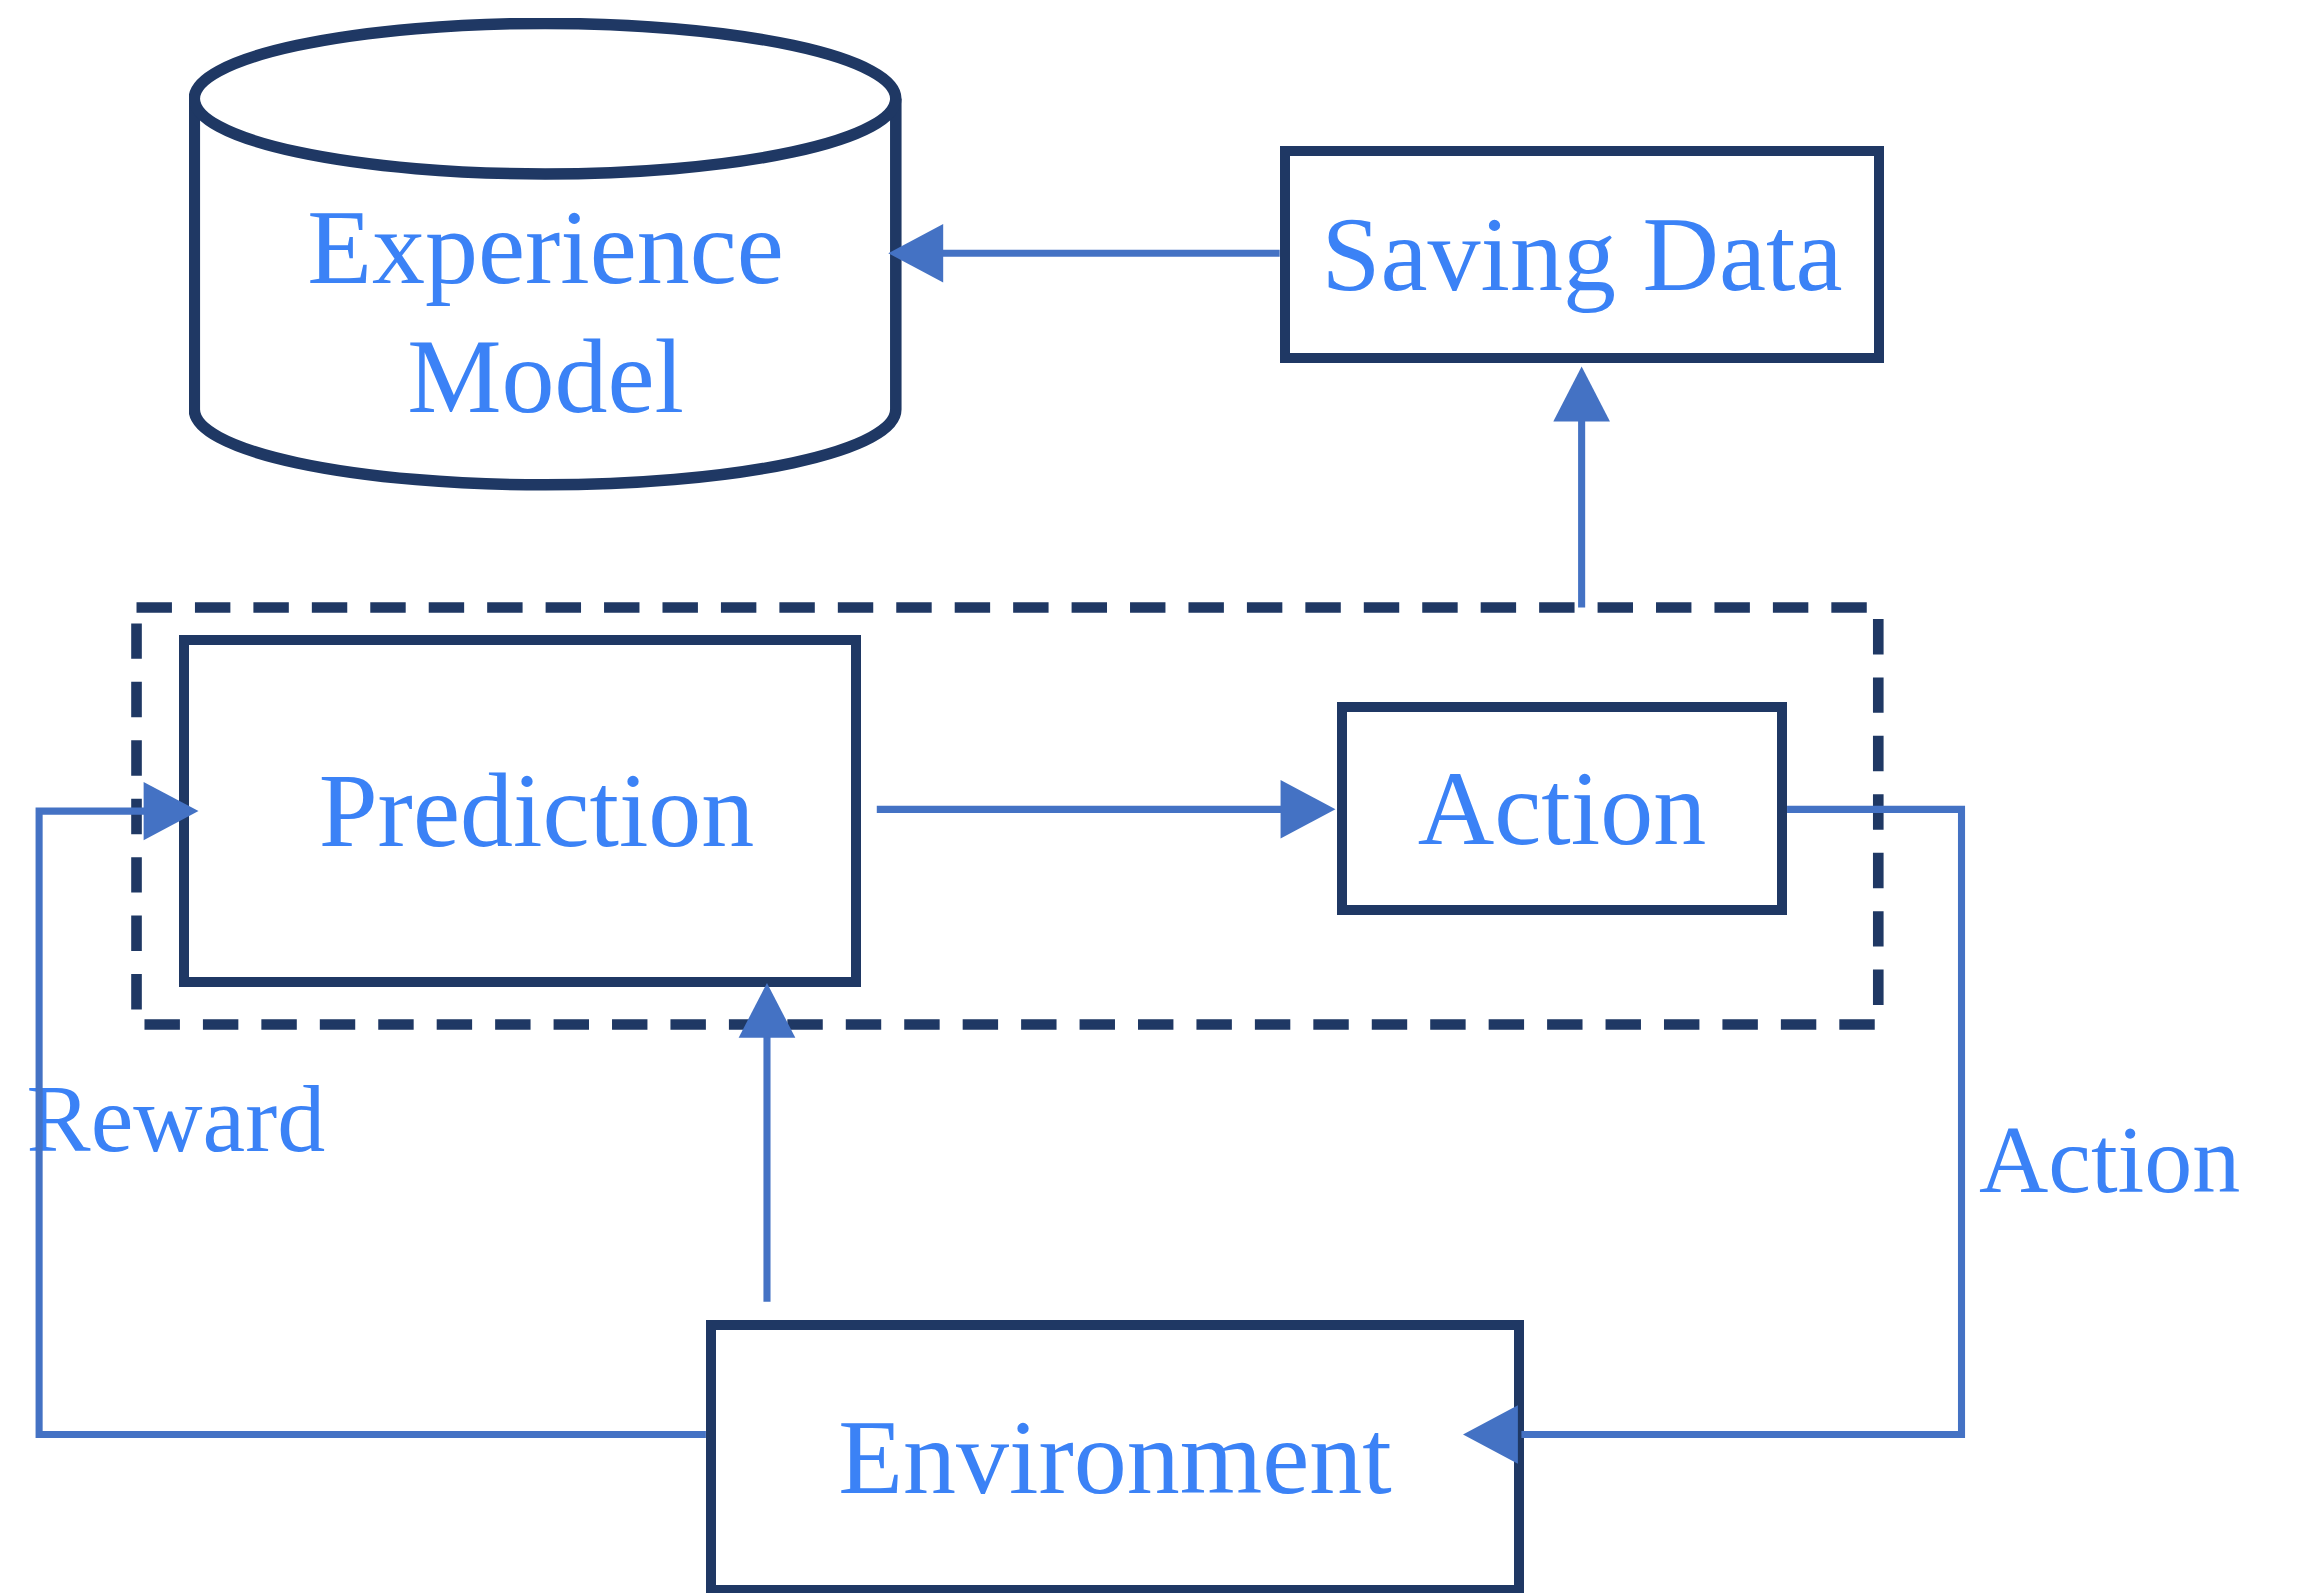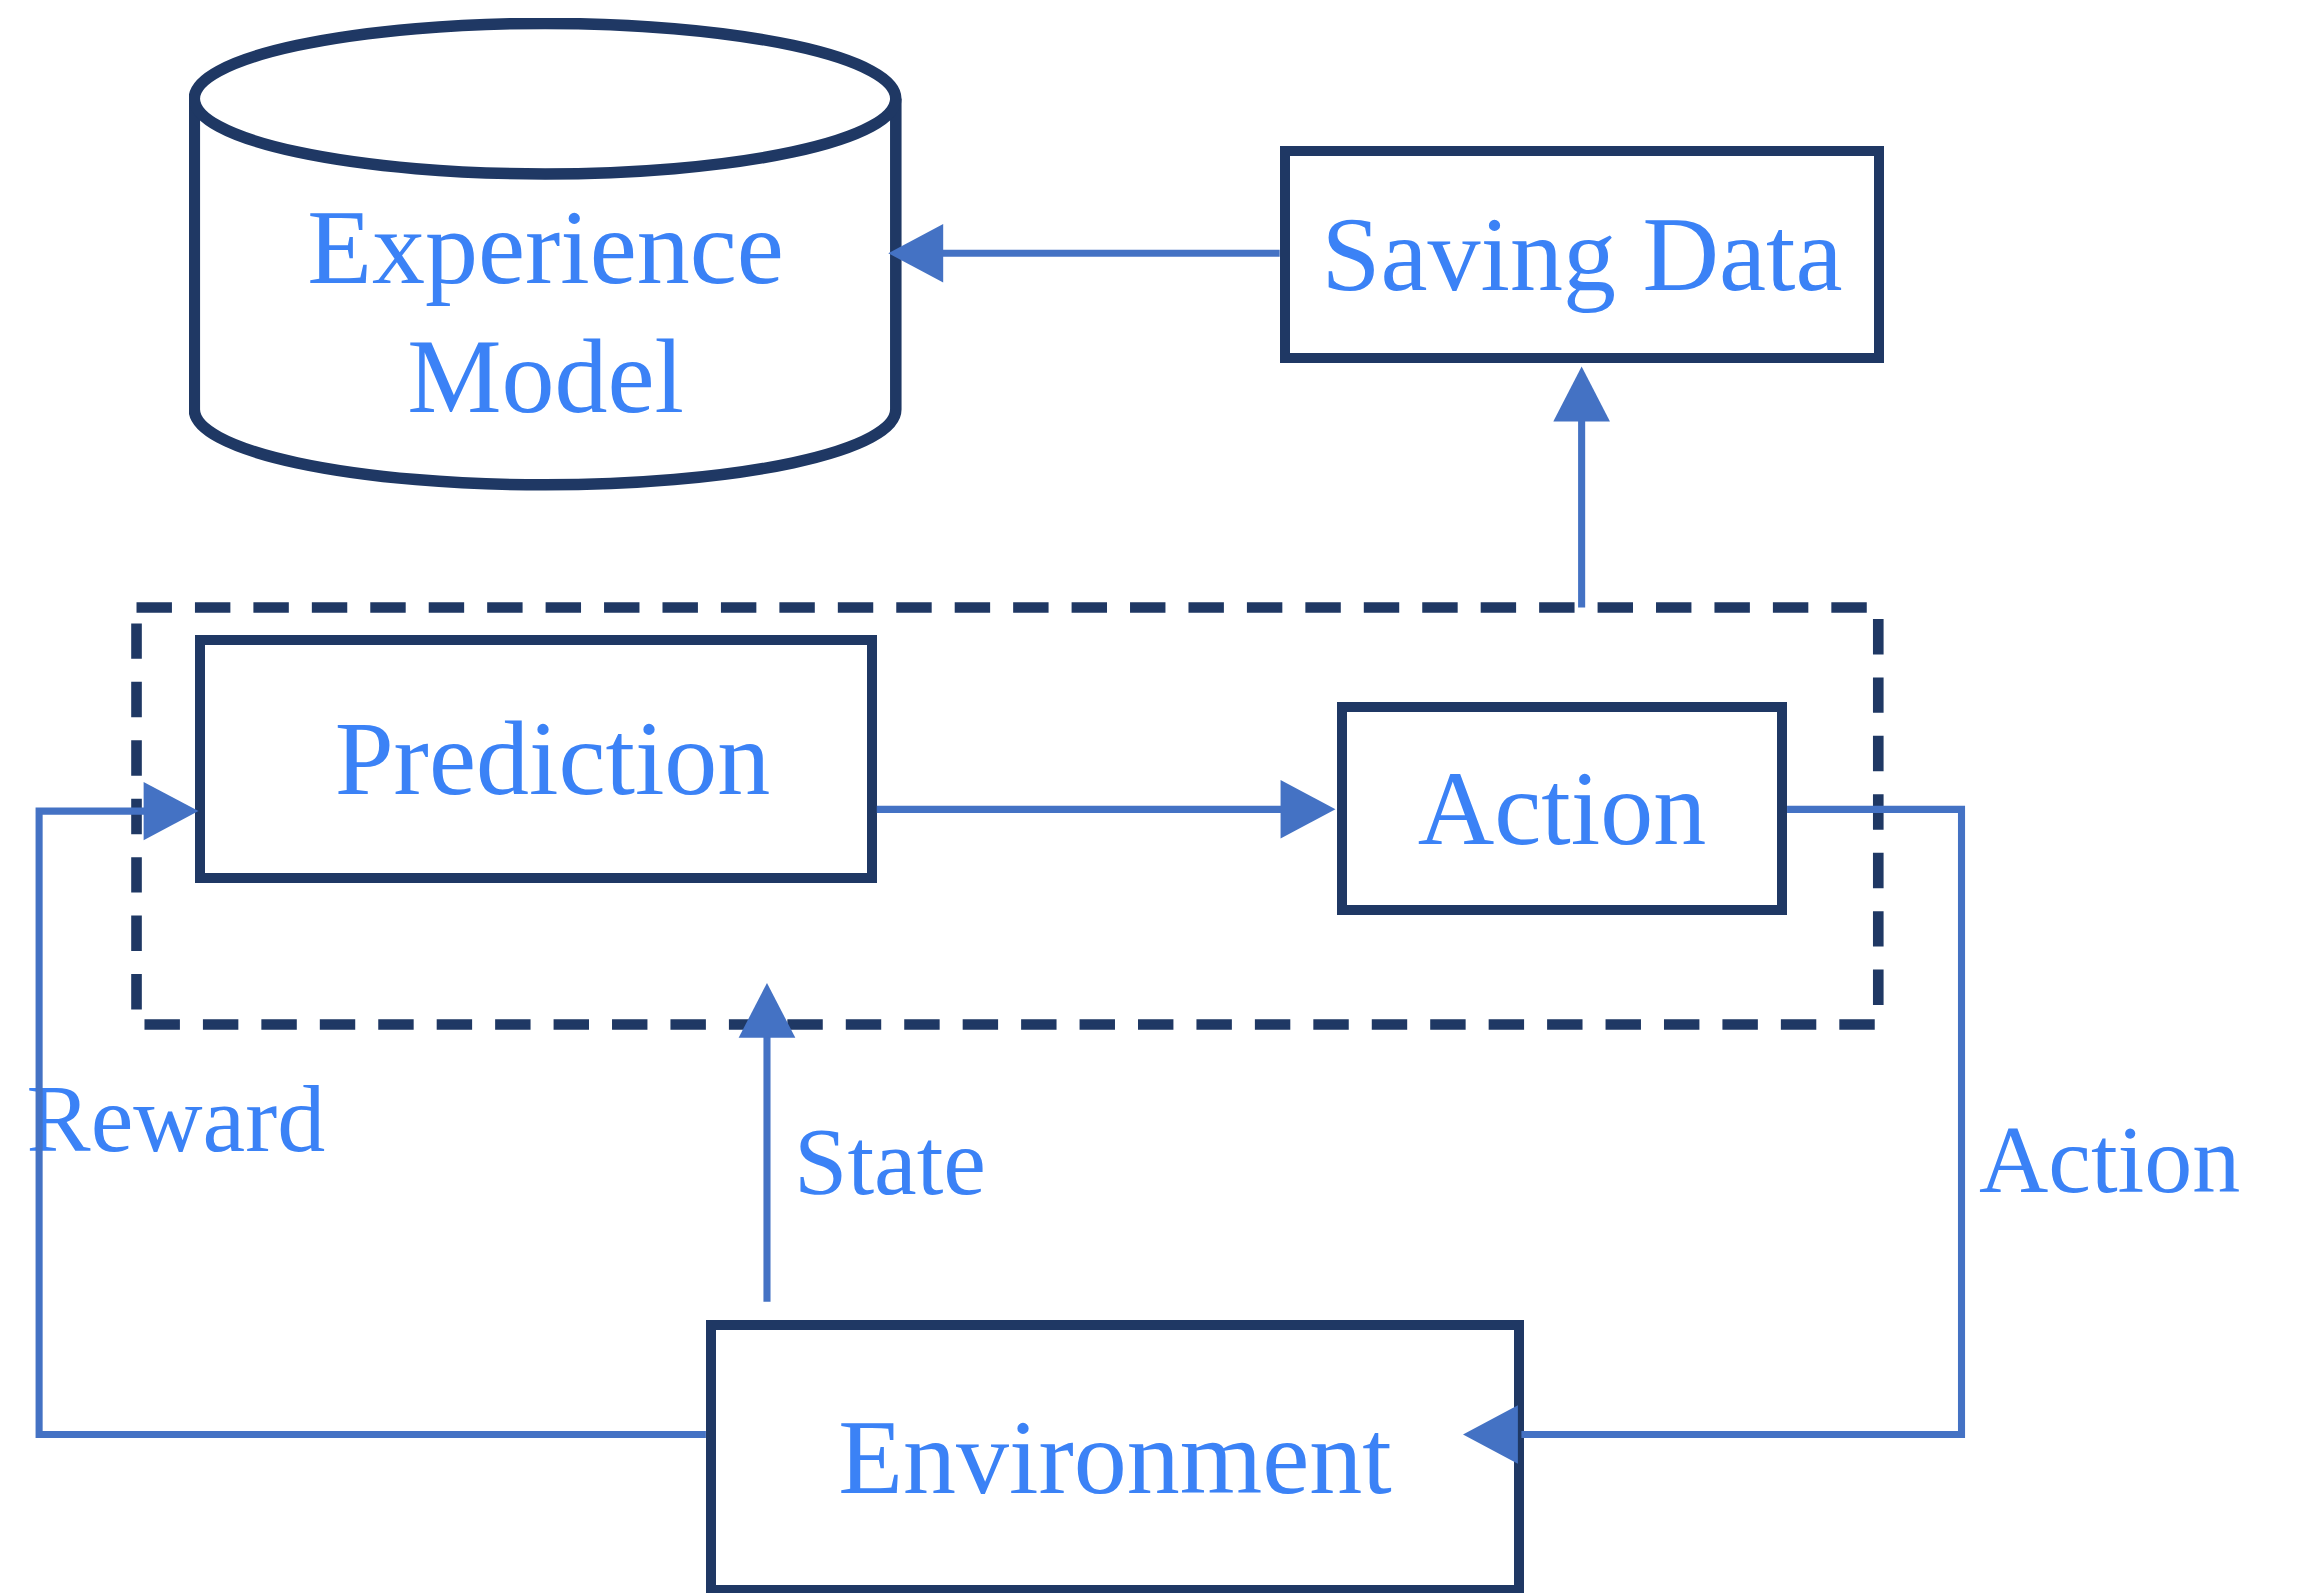--- a/index.html
+++ b/index.html
@@ -57,21 +57,21 @@
     left: 0;
     right: 0;
     top: 165px;
     text-align: center;
     font-size: 106px;
     line-height: 129px;
     z-index: 3;
   }
   .cyl-label span { display: block; }
   .saving-data-box   { left: 1280px; top: 146px;  width: 604px; height: 217px; }
-  .prediction-box    { left: 195px;  top: 635px;  width: 682px; height: 248px; line-height: 138px; padding-left: 33px; }
+  .prediction-box    { left: 179px;  top: 635px;  width: 682px; height: 352px; line-height: 138px; padding-left: 33px; }
   .policy-box        { left: 1337px; top: 702px;  width: 450px; height: 213px; }
   .environment-box   { left: 706px;  top: 1302px; width: 818px; height: 275px; margin-top: 18px; }
   .edge-label {
     position: absolute;
     font-size: 96px;
     line-height: 1;
     white-space: nowrap;
     z-index: 4;
   }
   .reward-label { left: 26.6px;   top: 1071px; }
@@ -106,21 +106,20 @@
 
   <div class="node box policy-box">
     <span>Action</span>
   </div>
 
   <div class="node box environment-box">
     <span>Environment</span>
   </div>
 
   <div class="edge-label reward-label">Reward</div>
-  <div class="edge-label state-label">State</div>
   <div class="edge-label action-label">Action</div>
 
   <svg class="overlay" viewBox="0 0 2605 1799">
 
     <rect x="154" y="686" width="1967" height="471" fill="none" stroke-width="12" stroke-dasharray="40 26" stroke="#1f3864"></rect>
 
     <g>
       <path d="M 1445 286 H 1060" fill="none" stroke-width="8" stroke="#4472c4"></path>
       <polygon points="1003,286 1065,253 1065,319" fill="#4472c4"></polygon>
     </g>

